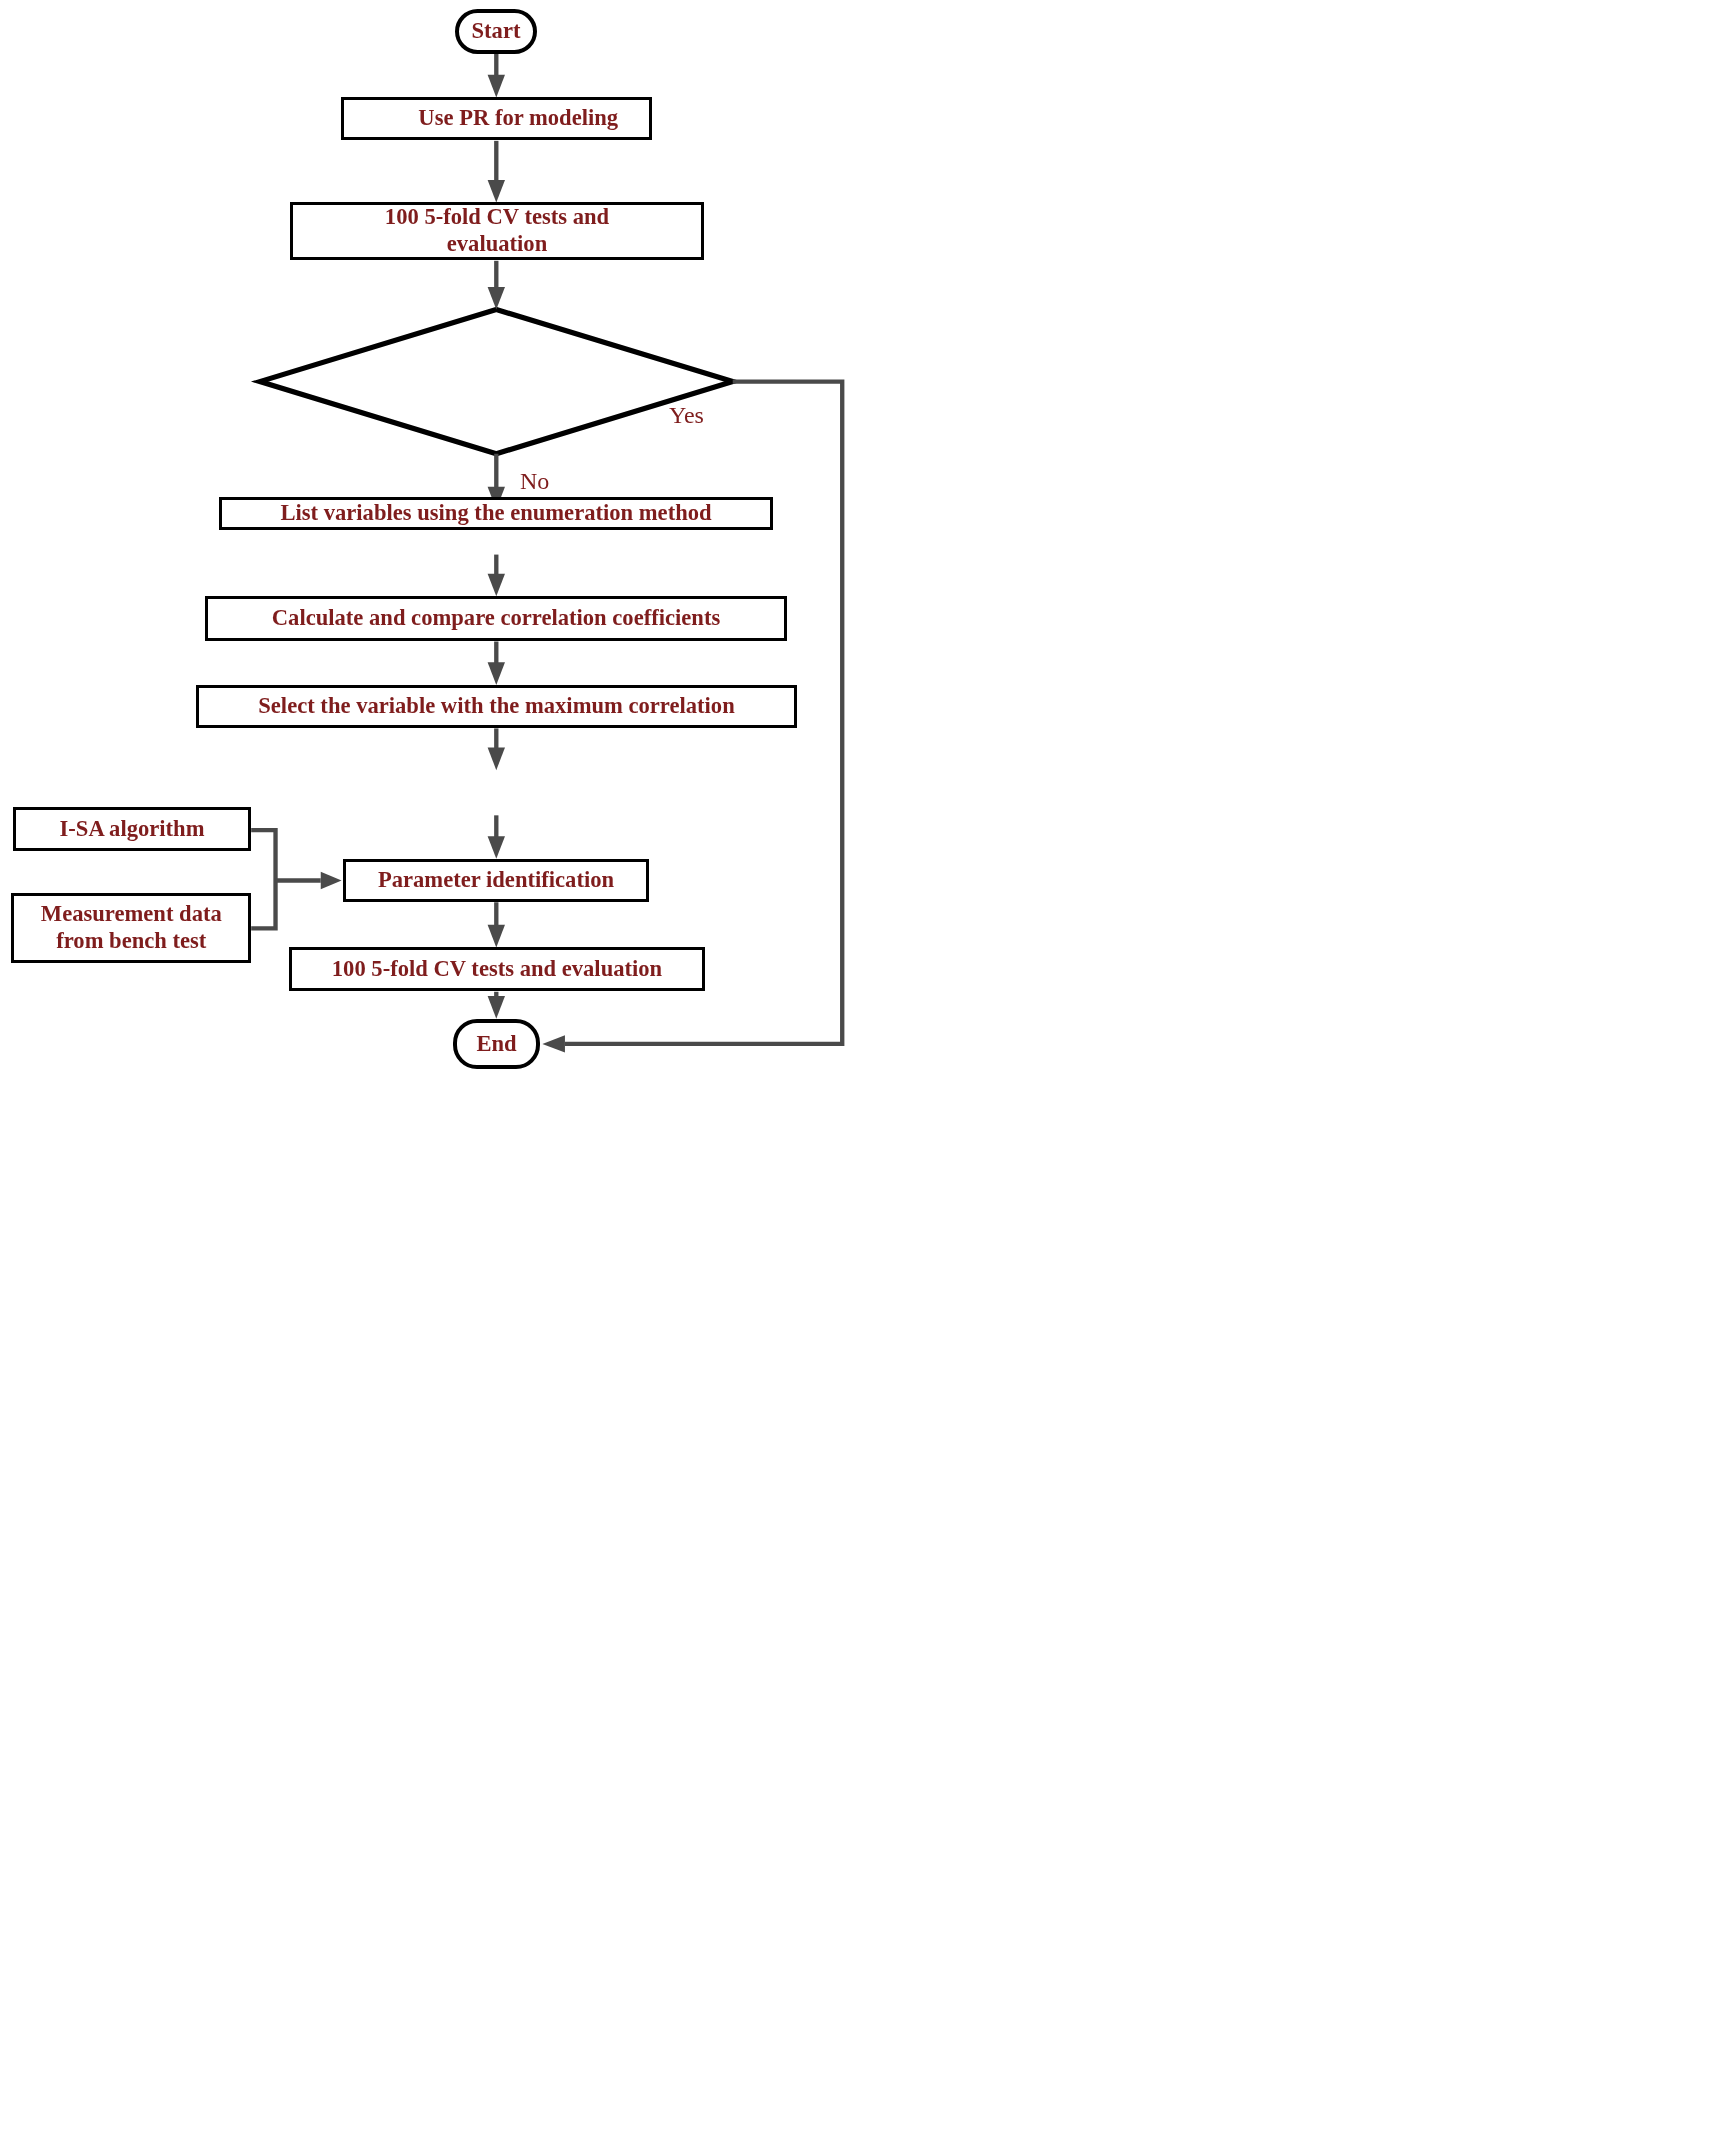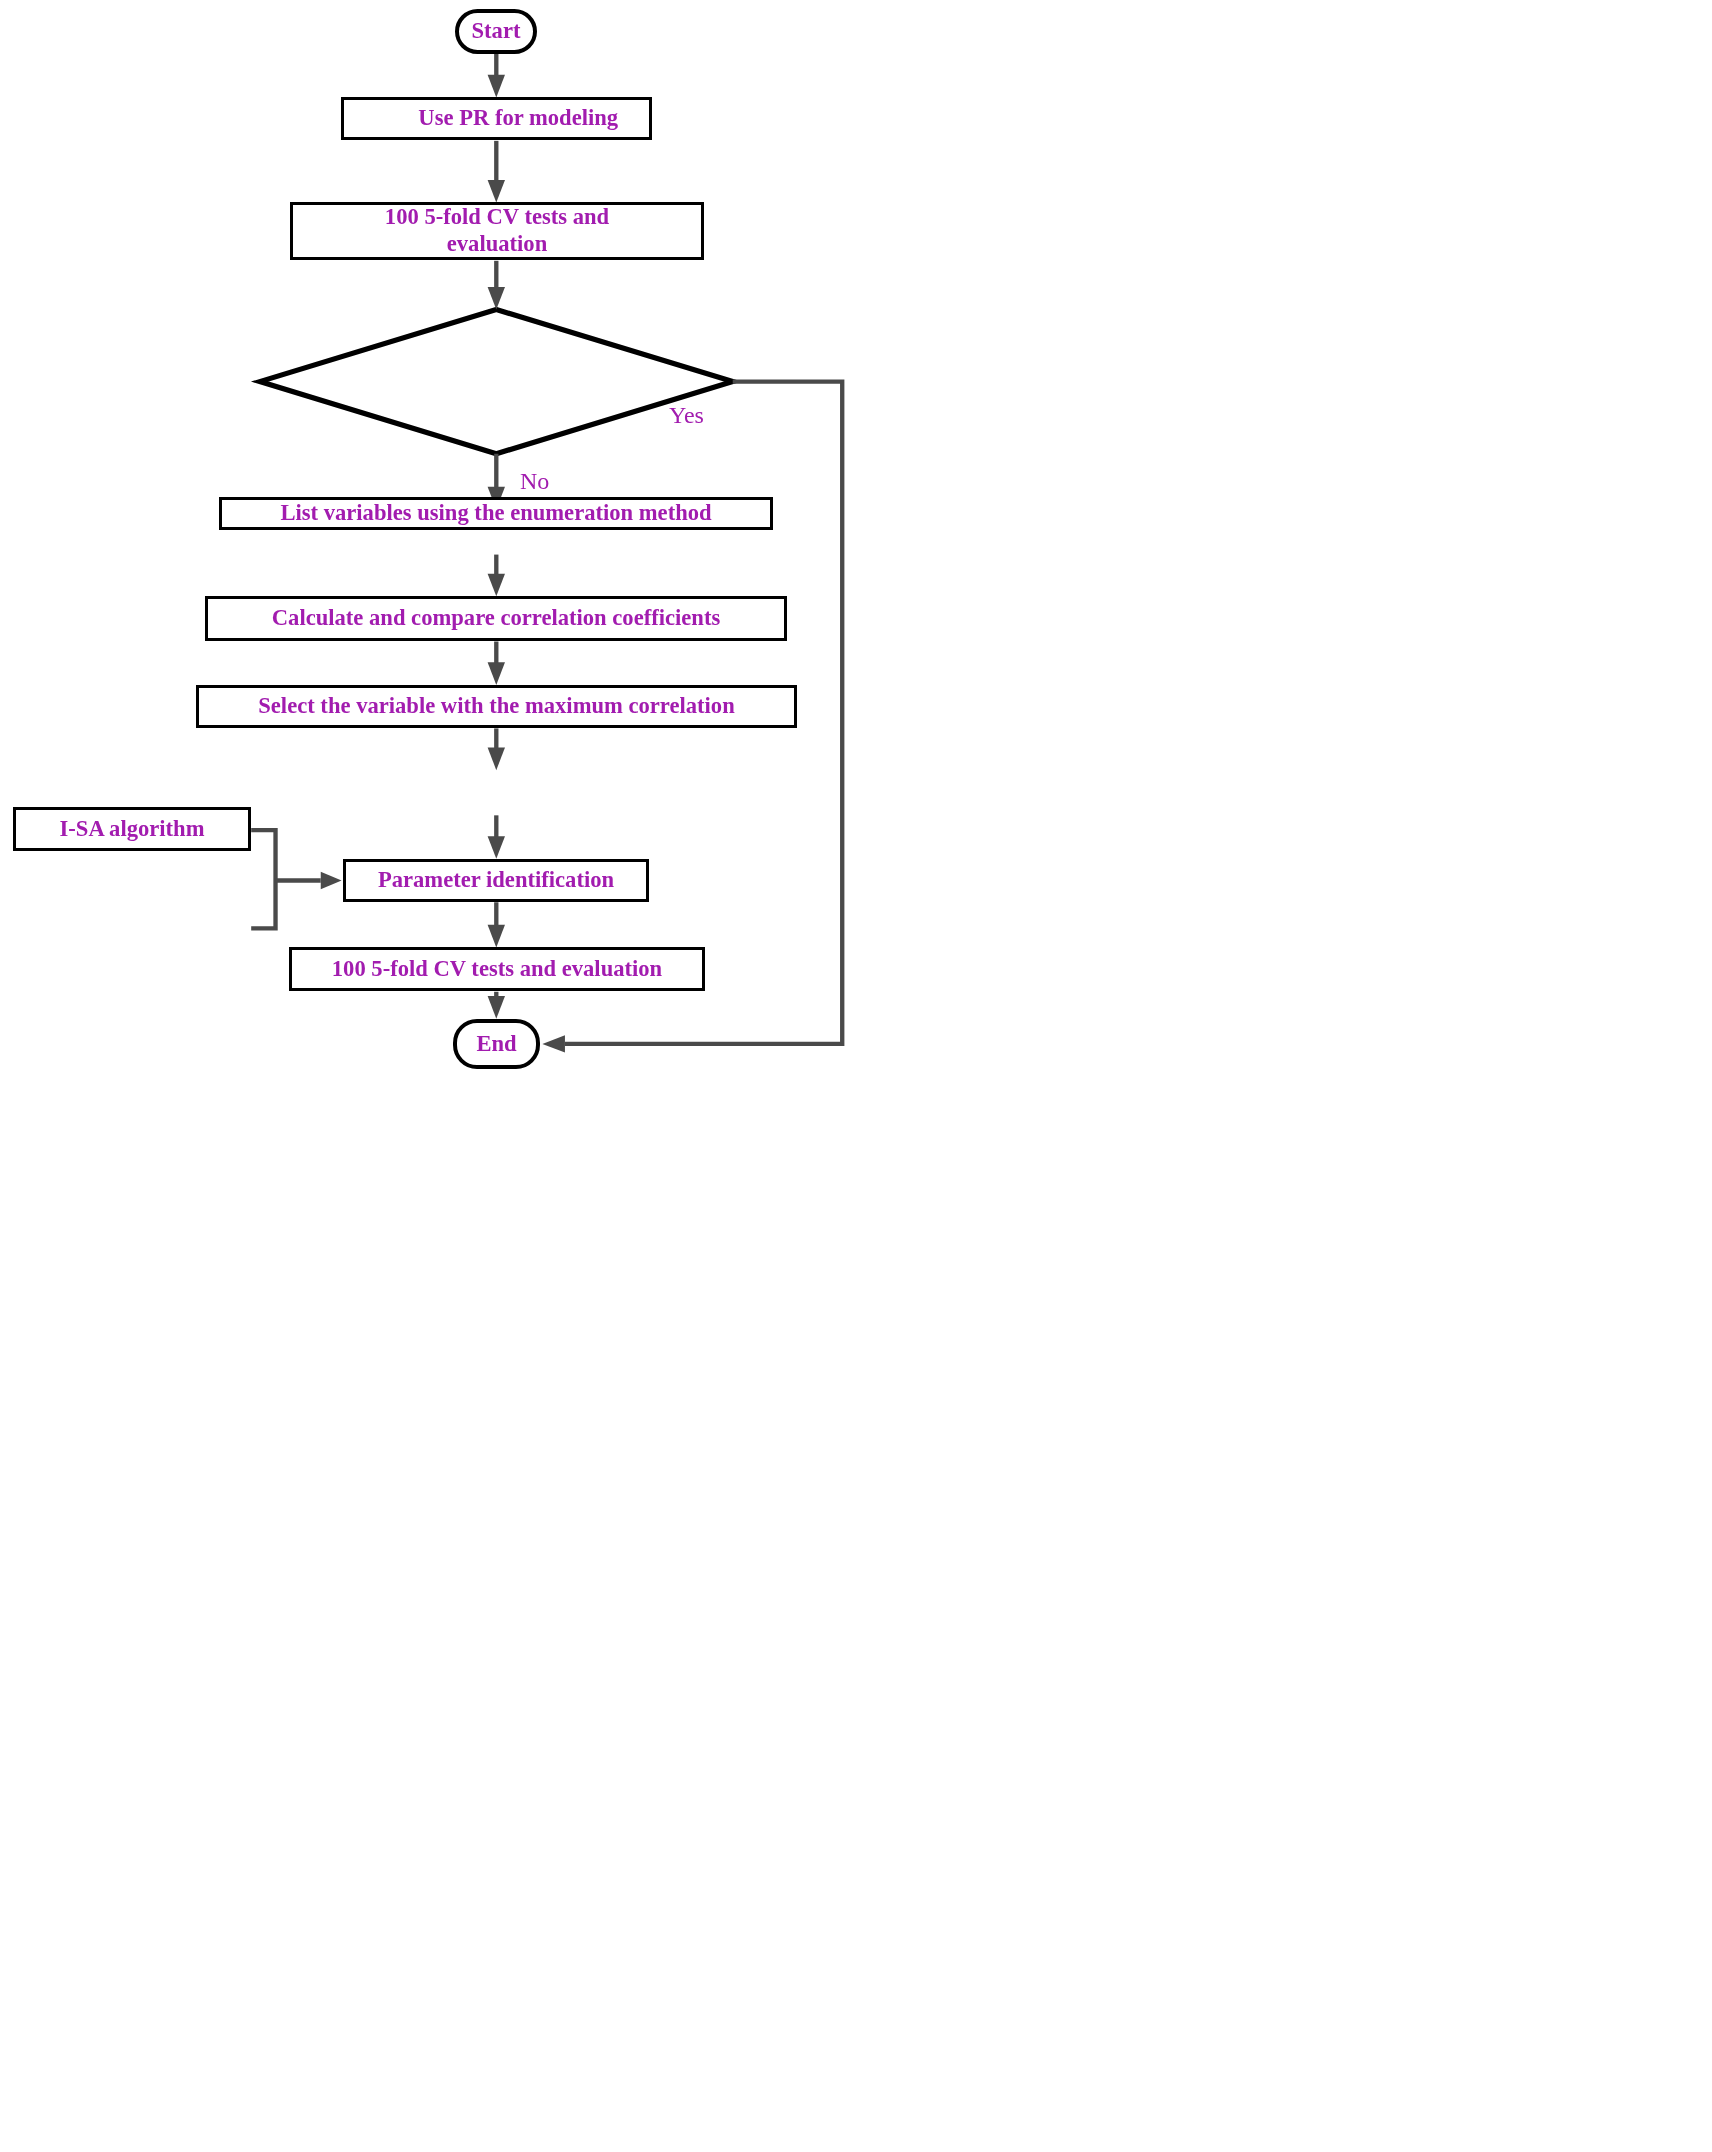--- a/index.html
+++ b/index.html
@@ -2,21 +2,21 @@
 <html style="font-size:14px"><head>
 <meta charset="utf-8">
 <style>
   html, body { margin: 0; padding: 0; background: #ffffff; }
   .stage {
     position: relative;
     width: 857px;
     height: 1077px;
     background: #ffffff;
     font-family: "Liberation Serif", "DejaVu Serif", serif;
-    color: #a21caf;
+    color: #7f1d1d;
     overflow: hidden;
   }
   .edges { position: absolute; left: 0; top: 0; width: 857px; height: 1077px; }
   .shaft { stroke: #4a4a4a; stroke-width: 5; fill: none; stroke-linejoin: miter; stroke-linecap: butt; }
   .head  { fill: #4a4a4a; stroke: none; }
   .diamond { fill: #ffffff; stroke: #000000; stroke-width: 6; stroke-linejoin: miter; }
   .node {
     position: absolute;
     box-sizing: border-box;
     display: flex;
@@ -134,20 +134,22 @@
 
   <div class="node" style="left:219px; top:497px; width:554px; height:33px;">List variables using the enumeration method</div>
 
   <div class="node" style="left:196px; top:685px; width:601px; height:43px;">Select the variable with the maximum correlation</div>
 
   <div class="node" style="left:205px; top:596px; width:582px; height:45px;">Calculate and compare correlation coefficients</div>
 
 
   <div class="node" style="left:13px; top:807px; width:238px; height:44px;">I-SA algorithm</div>
 
+  <div class="node" style="left:11.3px; top:893px; width:240px; height:70px;">Measurement data
+from bench test</div>
 
   <div class="node" style="left:343px; top:859px; width:306px; height:43px;">Parameter identification</div>
 
   <div class="node" style="left:289px; top:947px; width:416px; height:44px;">100 5-fold CV tests and evaluation</div>
 
   <div class="node terminator" style="left:453px; top:1019px; width:87px; height:50px;">End</div>
 
 </div>
 
 

